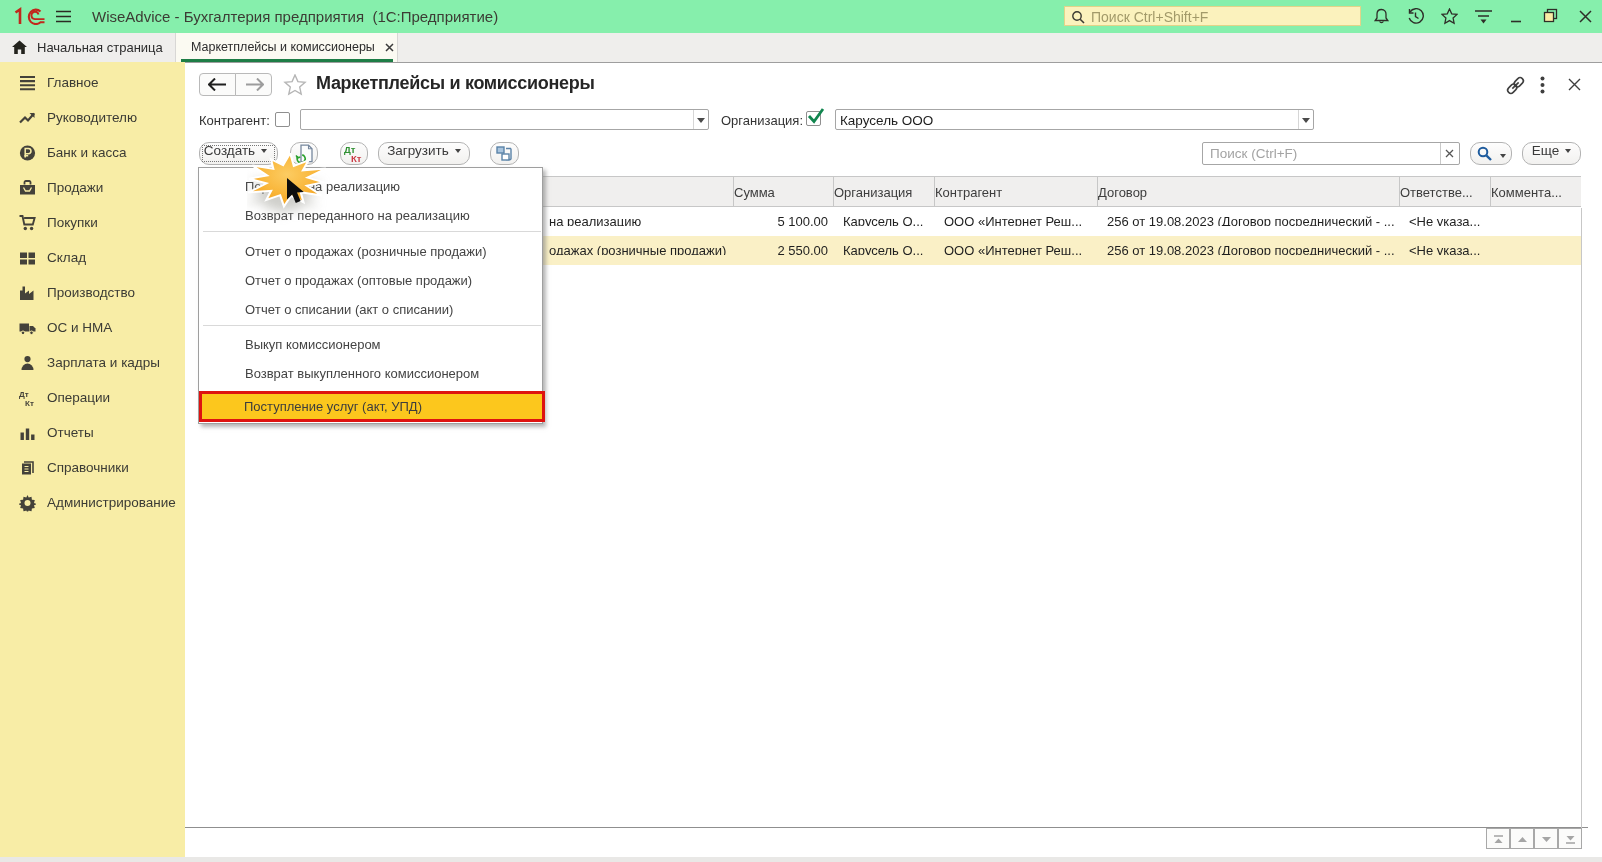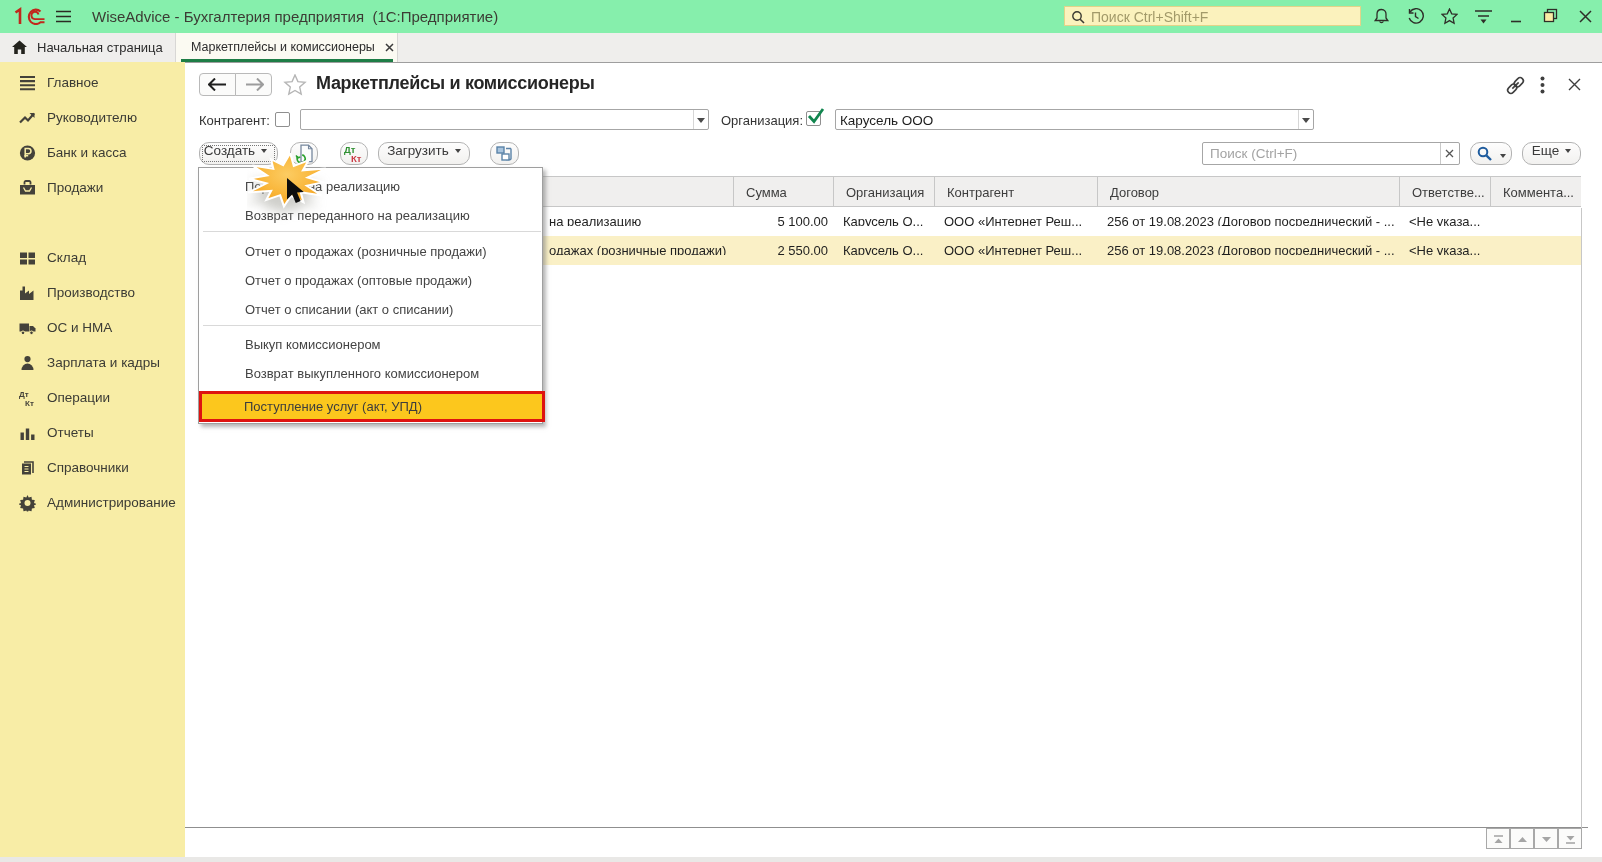--- a/index.html
+++ b/index.html
@@ -38,21 +38,21 @@
   .combo .arr { position:absolute; right:0; top:0; width:15px; height:100%; border-left:1px solid #d6d6d6; }
   .combo .arr:after { content:""; position:absolute; left:3px; top:8px; border:4px solid transparent; border-top:5px solid #4a4a4a; }
   .cbox { position:absolute; width:15px; height:15px; background:#fff; border:1px solid #8f8f8f; border-radius:2px; }
   
   .tbtn { position:absolute; top:0; height:23px; background:linear-gradient(#fdfdfd,#f2f1ef); border:1px solid #b3b3b3; border-radius:10px; font-size:13.5px; color:#3a3a3a; text-align:center; }
   #toolbar { position:absolute; left:0px; top:79px; width:1417px; height:23px; }
   .dna { display:inline-block; width:0; height:0; border:3.5px solid transparent; border-top:4.5px solid #444; vertical-align:middle; margin-left:6px; margin-top:3px; }
 
   
   #thead { position:absolute; left:14px; top:113px; width:1382px; height:31px; background:#f0efee; border-top:1px solid #c7c7c7; border-bottom:1px solid #c7c7c7; }
-  .hc { position:absolute; top:0; height:31px; line-height:31px; font-size:13px; color:#3d3d3d; padding-left:12px; border-left:1px solid #c7c7c7; }
+  .hc { position:absolute; top:0; height:31px; line-height:31px; font-size:13px; color:#3d3d3d; padding-left:0; border-left:1px solid #c7c7c7; }
   .row { position:absolute; left:14px; width:1382px; height:29px; font-size:13px; color:#1f1f1f; }
   .cell { position:absolute; top:0; height:19px; line-height:29px; white-space:nowrap; overflow:hidden; }
 
   
   #menu { position:absolute; left:13px; top:104px; width:345px; height:257px; background:#fff; border:1px solid #9f9f9f; box-shadow:3px 3px 4px rgba(120,120,120,0.55); }
   .mi { position:absolute; left:1px; width:341px; height:29px; line-height:29px; font-size:13px; color:#444; padding-left:45px; }
   .msep { position:absolute; left:4px; width:338px; height:1px; background:#d9d9d9; }
   #hot { position:absolute; left:0px; top:223px; width:346px; height:31px; border:3px solid #de1310; background:#fcc71d; }
   #hot .t { position:absolute; left:42px; top:0; height:25px; line-height:25px; font-size:13px; color:#3d3d3d; }
 
@@ -157,20 +157,28 @@
         <path d="M4.5,8 l2,3.5 h4 l2,-3.5" fill="none" stroke="#f8eda6" stroke-width="1.3"></path>
       </svg>
     <div class="tx">Продажи</div>
     </div>
   <div class="sbitem" style="top:73px">
     <svg class="ic" viewBox="0 0 17 17">
         <circle cx="8.5" cy="8.5" r="7.6" fill="#44423a"></circle>
         <path d="M6.2,13 v-9 h3.2 a2.6 2.6 0 0 1 0,5.2 h-3.2 m-1,2 h4" stroke="#f8eda6" stroke-width="1.5" fill="none"></path>
       </svg>
     <div class="tx">Банк и касса</div>
+    </div>
+  <div class="sbitem" style="top:143px">
+    <svg class="ic" viewBox="0 0 17 17">
+        <path d="M0.5,1.5 h3 l1.8,8.5 h8.5 l1.8,-6.5 h-10.5" fill="none" stroke="#44423a" stroke-width="1.9"></path>
+        <circle cx="6.3" cy="14" r="1.7" fill="#44423a"></circle>
+        <circle cx="12.6" cy="14" r="1.7" fill="#44423a"></circle>
+      </svg>
+    <div class="tx">Покупки</div>
     </div>
   <div class="sbitem" style="top:178px">
     <svg class="ic" viewBox="0 0 17 17">
         <g fill="#44423a">
           <rect x="1" y="3" width="7" height="5.5"></rect>
           <rect x="9.5" y="3" width="6.5" height="5.5"></rect>
           <rect x="1" y="10" width="7" height="5"></rect>
           <rect x="9.5" y="10" width="6.5" height="5"></rect>
         </g>
       </svg>

